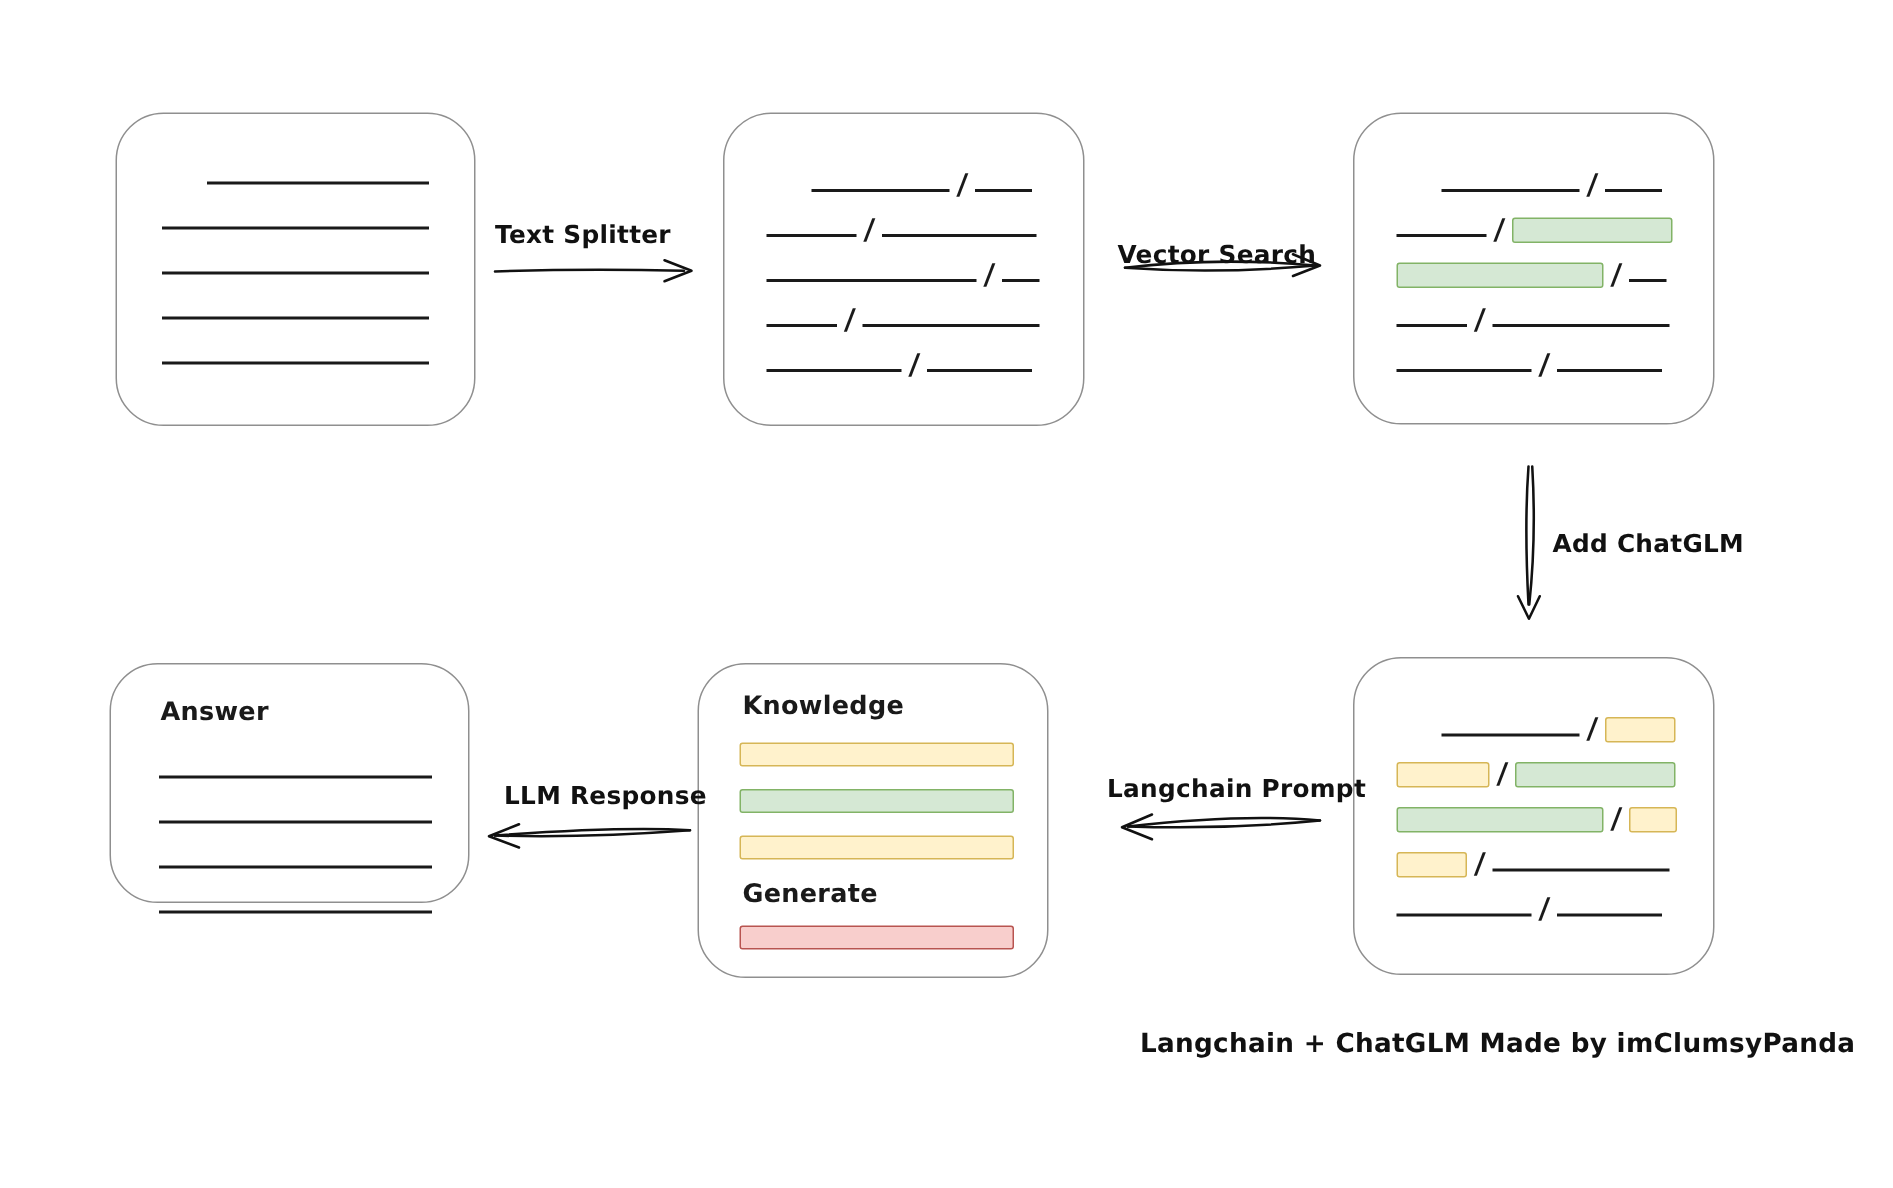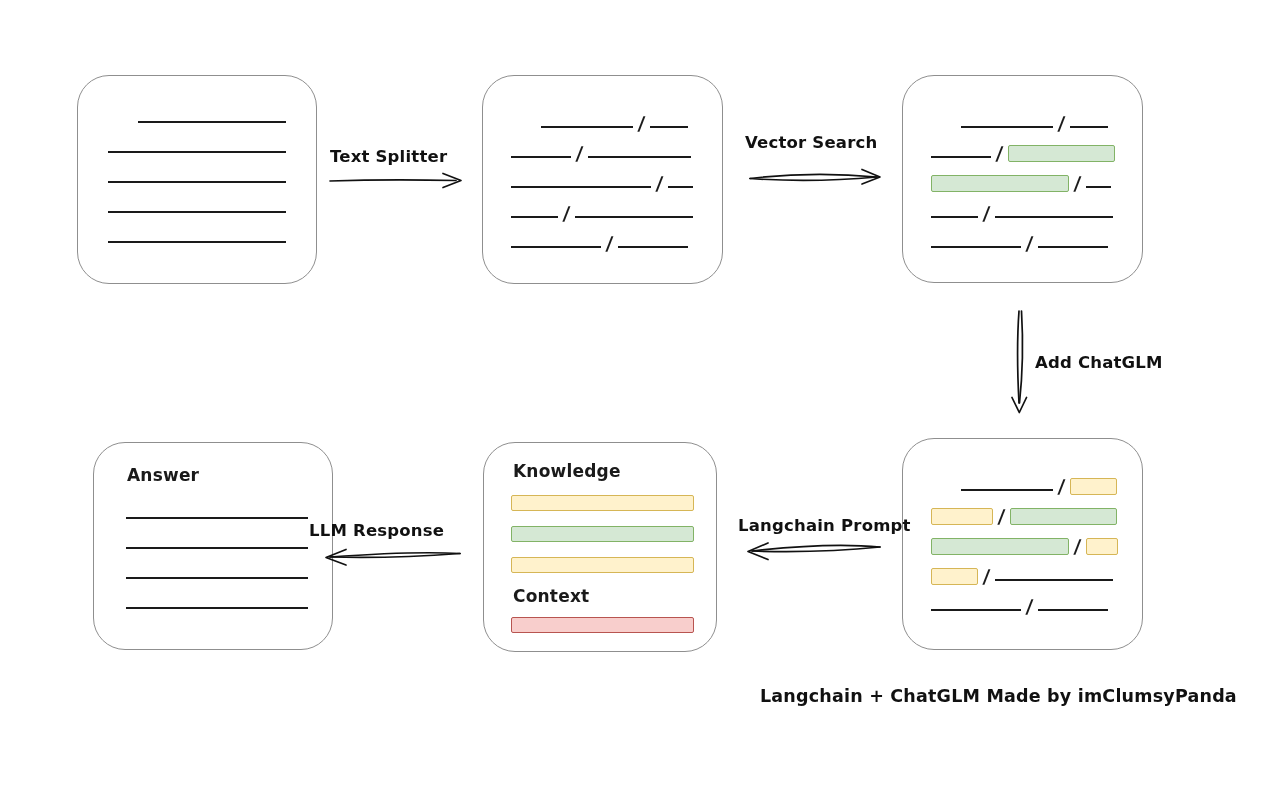--- a/index.html
+++ b/index.html
@@ -142,36 +142,36 @@
           <span class="seg line" style="width: 118px;"></span>
         </div>
         <div class="split-row" style="padding-left: 28px;">
           <span class="seg line" style="width: 90px;"></span>
           <span class="slash">/</span>
           <span class="seg line" style="width: 70px;"></span>
         </div>
       </div>
   </div>
 
-  <div class="node" style="left:483px;top:442px;width:234px;height:210px;">
+  <div class="node" style="left:465px;top:442px;width:234px;height:210px;">
     <div class="prompt-inner">
       <div class="inbox-label" style="margin-left:2px;">Knowledge</div>
       <div>
           <div class="bar yellow" style="margin-top: 12px;"></div>
           <div class="bar green" style="margin-top: 15px;"></div>
           <div class="bar yellow" style="margin-top: 15px;"></div>
         </div>
-      <div class="inbox-label" style="margin:13px 0 0 2px;">Context</div>
+      <div class="inbox-label" style="margin:13px 0 0 2px;">Generate</div>
       <div>
           <div class="bar red" style="margin-top: 9px;"></div>
         </div>
     </div>
   </div>
 
-  <div class="node" style="left:73px;top:442px;width:240px;height:208px;margin-left:20px;">
+  <div class="node" style="left:73px;top:442px;width:240px;height:160px;">
     <div class="inbox-label" style="position:absolute;left:33px;top:22px;">Answer</div>
     <div class="doc-lines" style="top:74px;padding-left:32px;">
         <div class="doc-line" style="margin-left: 0px; width: 182px; margin-bottom: 28px;"></div>
         <div class="doc-line" style="margin-left: 0px; width: 182px; margin-bottom: 28px;"></div>
         <div class="doc-line" style="margin-left: 0px; width: 182px; margin-bottom: 28px;"></div>
         <div class="doc-line" style="margin-left: 0px; width: 182px; margin-bottom: 28px;"></div>
       </div>
   </div>
 
   <svg class="arrows" width="1262" height="792" viewBox="0 0 1262 792">
@@ -195,20 +195,20 @@
       <path d="M768 543 L748 551.5 L768 559.5"></path>
     </g>
     <g>
       <path d="M460 553.5 C 424 551.5, 385 553, 330 557"></path>
       <path d="M460 553.5 C 420 556.5, 380 558.5, 330 557"></path>
       <path d="M346 549.5 L326 557.5 L346 565"></path>
     </g>
   </svg>
 
   <div class="arrow-label centered" style="left:330px;top:147px;width:135px;">Text Splitter</div>
-  <div class="arrow-label centered" style="left:745px;top:133px;width:135px;">Vector Search</div>
+  <div class="arrow-label centered" style="left:745px;top:160px;width:135px;">Vector Search</div>
   <div class="arrow-label" style="left:1035px;top:353px;">Add ChatGLM</div>
   <div class="arrow-label centered" style="left:738px;top:516px;width:148px;">Langchain Prompt</div>
-  <div class="arrow-label centered" style="left:309px;top:521px;width:138px;">LLM Response</div>
+  <div class="arrow-label centered" style="left:336px;top:521px;width:138px;">LLM Response</div>
 
   <div class="caption">Langchain + ChatGLM Made by imClumsyPanda</div>
 
 </div>
 
 </body></html>

